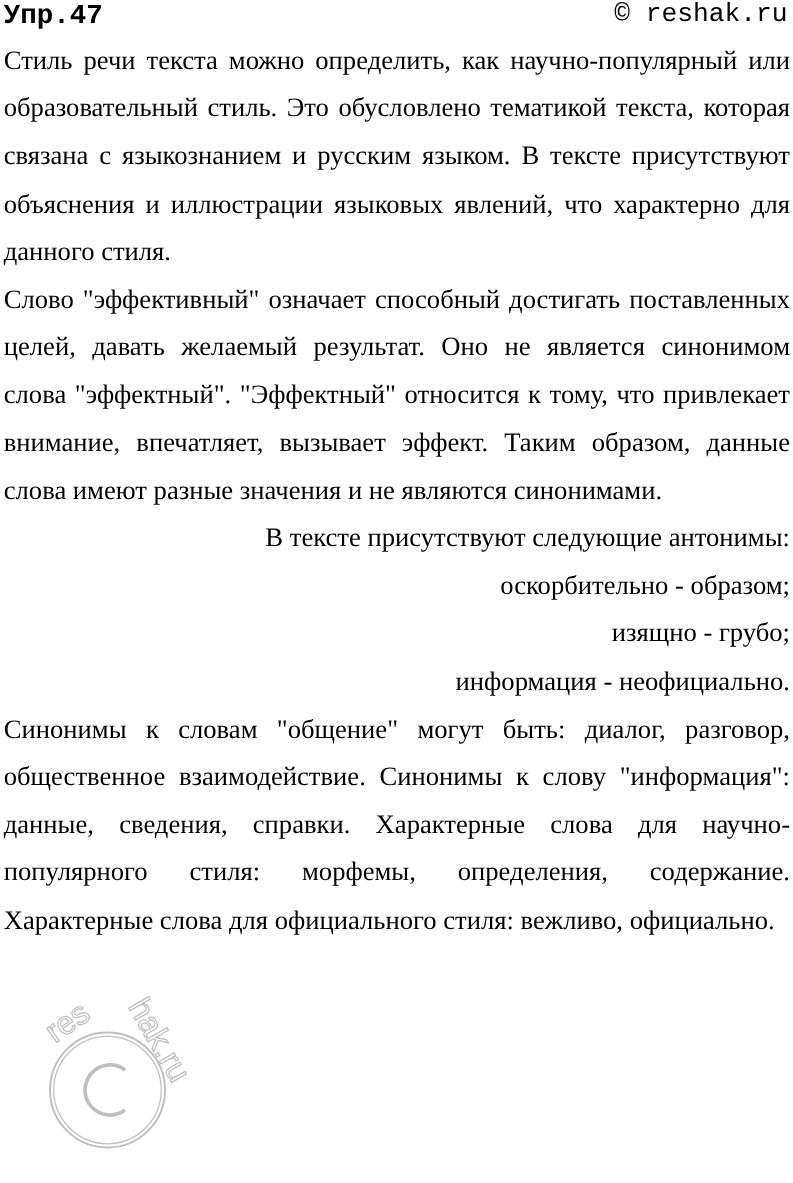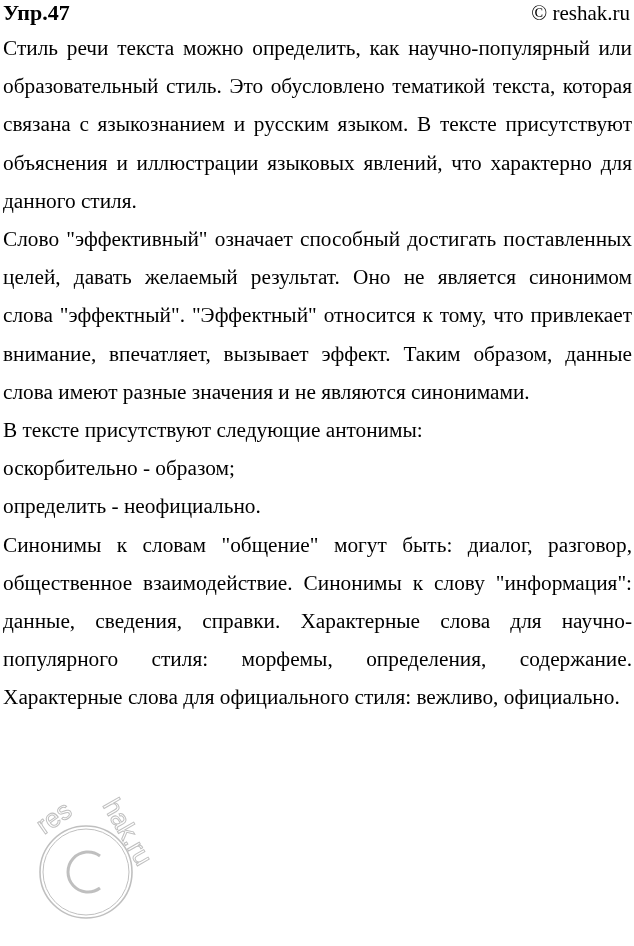--- a/index.html
+++ b/index.html
@@ -14,20 +14,21 @@
       overflow: hidden;
       font-family: "Liberation Serif", "DejaVu Serif", serif;
       color: #000000;
     }
     .header {
       position: absolute;
       top: 0;
       left: 0;
       width: 634px;
       height: 30px;
+      font-family: Liberation Mono, monospace;
     }
     .title {
       position: absolute;
       left: 3px;
       top: -2px;
       font-size: 22px;
       font-weight: bold;
       line-height: 30px;
     }
     .copyright {
@@ -47,21 +48,21 @@
     }
     .para {
       margin: 0;
       text-align: justify;
     }
     .para.last-left {
       text-align-last: left;
     }
     .line {
       margin: 0;
-      text-align: left;
+      text-align: right;
       white-space: nowrap;
     }
     .watermark {
       position: absolute;
       left: 24px;
       top: 790px;
       width: 170px;
       height: 150px;
       pointer-events: none;
       opacity: 0.55;
@@ -73,21 +74,22 @@
 <div class="header">
   <div class="title">Упр.47</div>
   <div class="copyright">© reshak.ru</div>
 </div>
 
 <div class="content">
   <p class="para last-left">Стиль речи текста можно определить, как научно-популярный или образовательный стиль. Это обусловлено тематикой текста, которая связана с языкознанием и русским языком. В тексте присутствуют объяснения и иллюстрации языковых явлений, что характерно для данного стиля.</p>
   <p class="para last-left">Слово "эффективный" означает способный достигать поставленных целей, давать желаемый результат. Оно не является синонимом слова "эффектный". "Эффектный" относится к тому, что привлекает внимание, впечатляет, вызывает эффект. Таким образом, данные слова имеют разные значения и не являются синонимами.</p>
   <p class="line">В тексте присутствуют следующие антонимы:</p>
   <p class="line">оскорбительно - образом;</p>
-  <p class="line">определить - неофициально.</p>
+  <p class="line">изящно - грубо;</p>
+  <p class="line">информация - неофициально.</p>
   <p class="para last-left">Синонимы к словам "общение" могут быть: диалог, разговор, общественное взаимодействие. Синонимы к слову "информация": данные, сведения, справки. Характерные слова для научно-популярного стиля: морфемы, определения, содержание. Характерные слова для официального стиля: вежливо, официально.</p>
 </div>
 
 <div class="watermark">
   <svg width="170" height="150" viewBox="0 0 170 150">
     <circle cx="62" cy="82" r="46" fill="none" stroke="#8c8c8c" stroke-width="1.6"></circle>
     <circle cx="62" cy="82" r="43" fill="none" stroke="#8c8c8c" stroke-width="1"></circle>
     <path d="M76 66 A20 20 0 1 0 76 98" fill="none" stroke="#8c8c8c" stroke-width="3"></path>
     <text x="0" y="0" font-family="Liberation Sans, sans-serif" font-size="26" fill="none" stroke="#8c8c8c" stroke-width="1" transform="translate(20 45) rotate(-35)">res</text>
     <text x="0" y="0" font-family="Liberation Sans, sans-serif" font-size="26" fill="none" stroke="#8c8c8c" stroke-width="1" transform="translate(78 15) rotate(60)">hak.ru</text>

